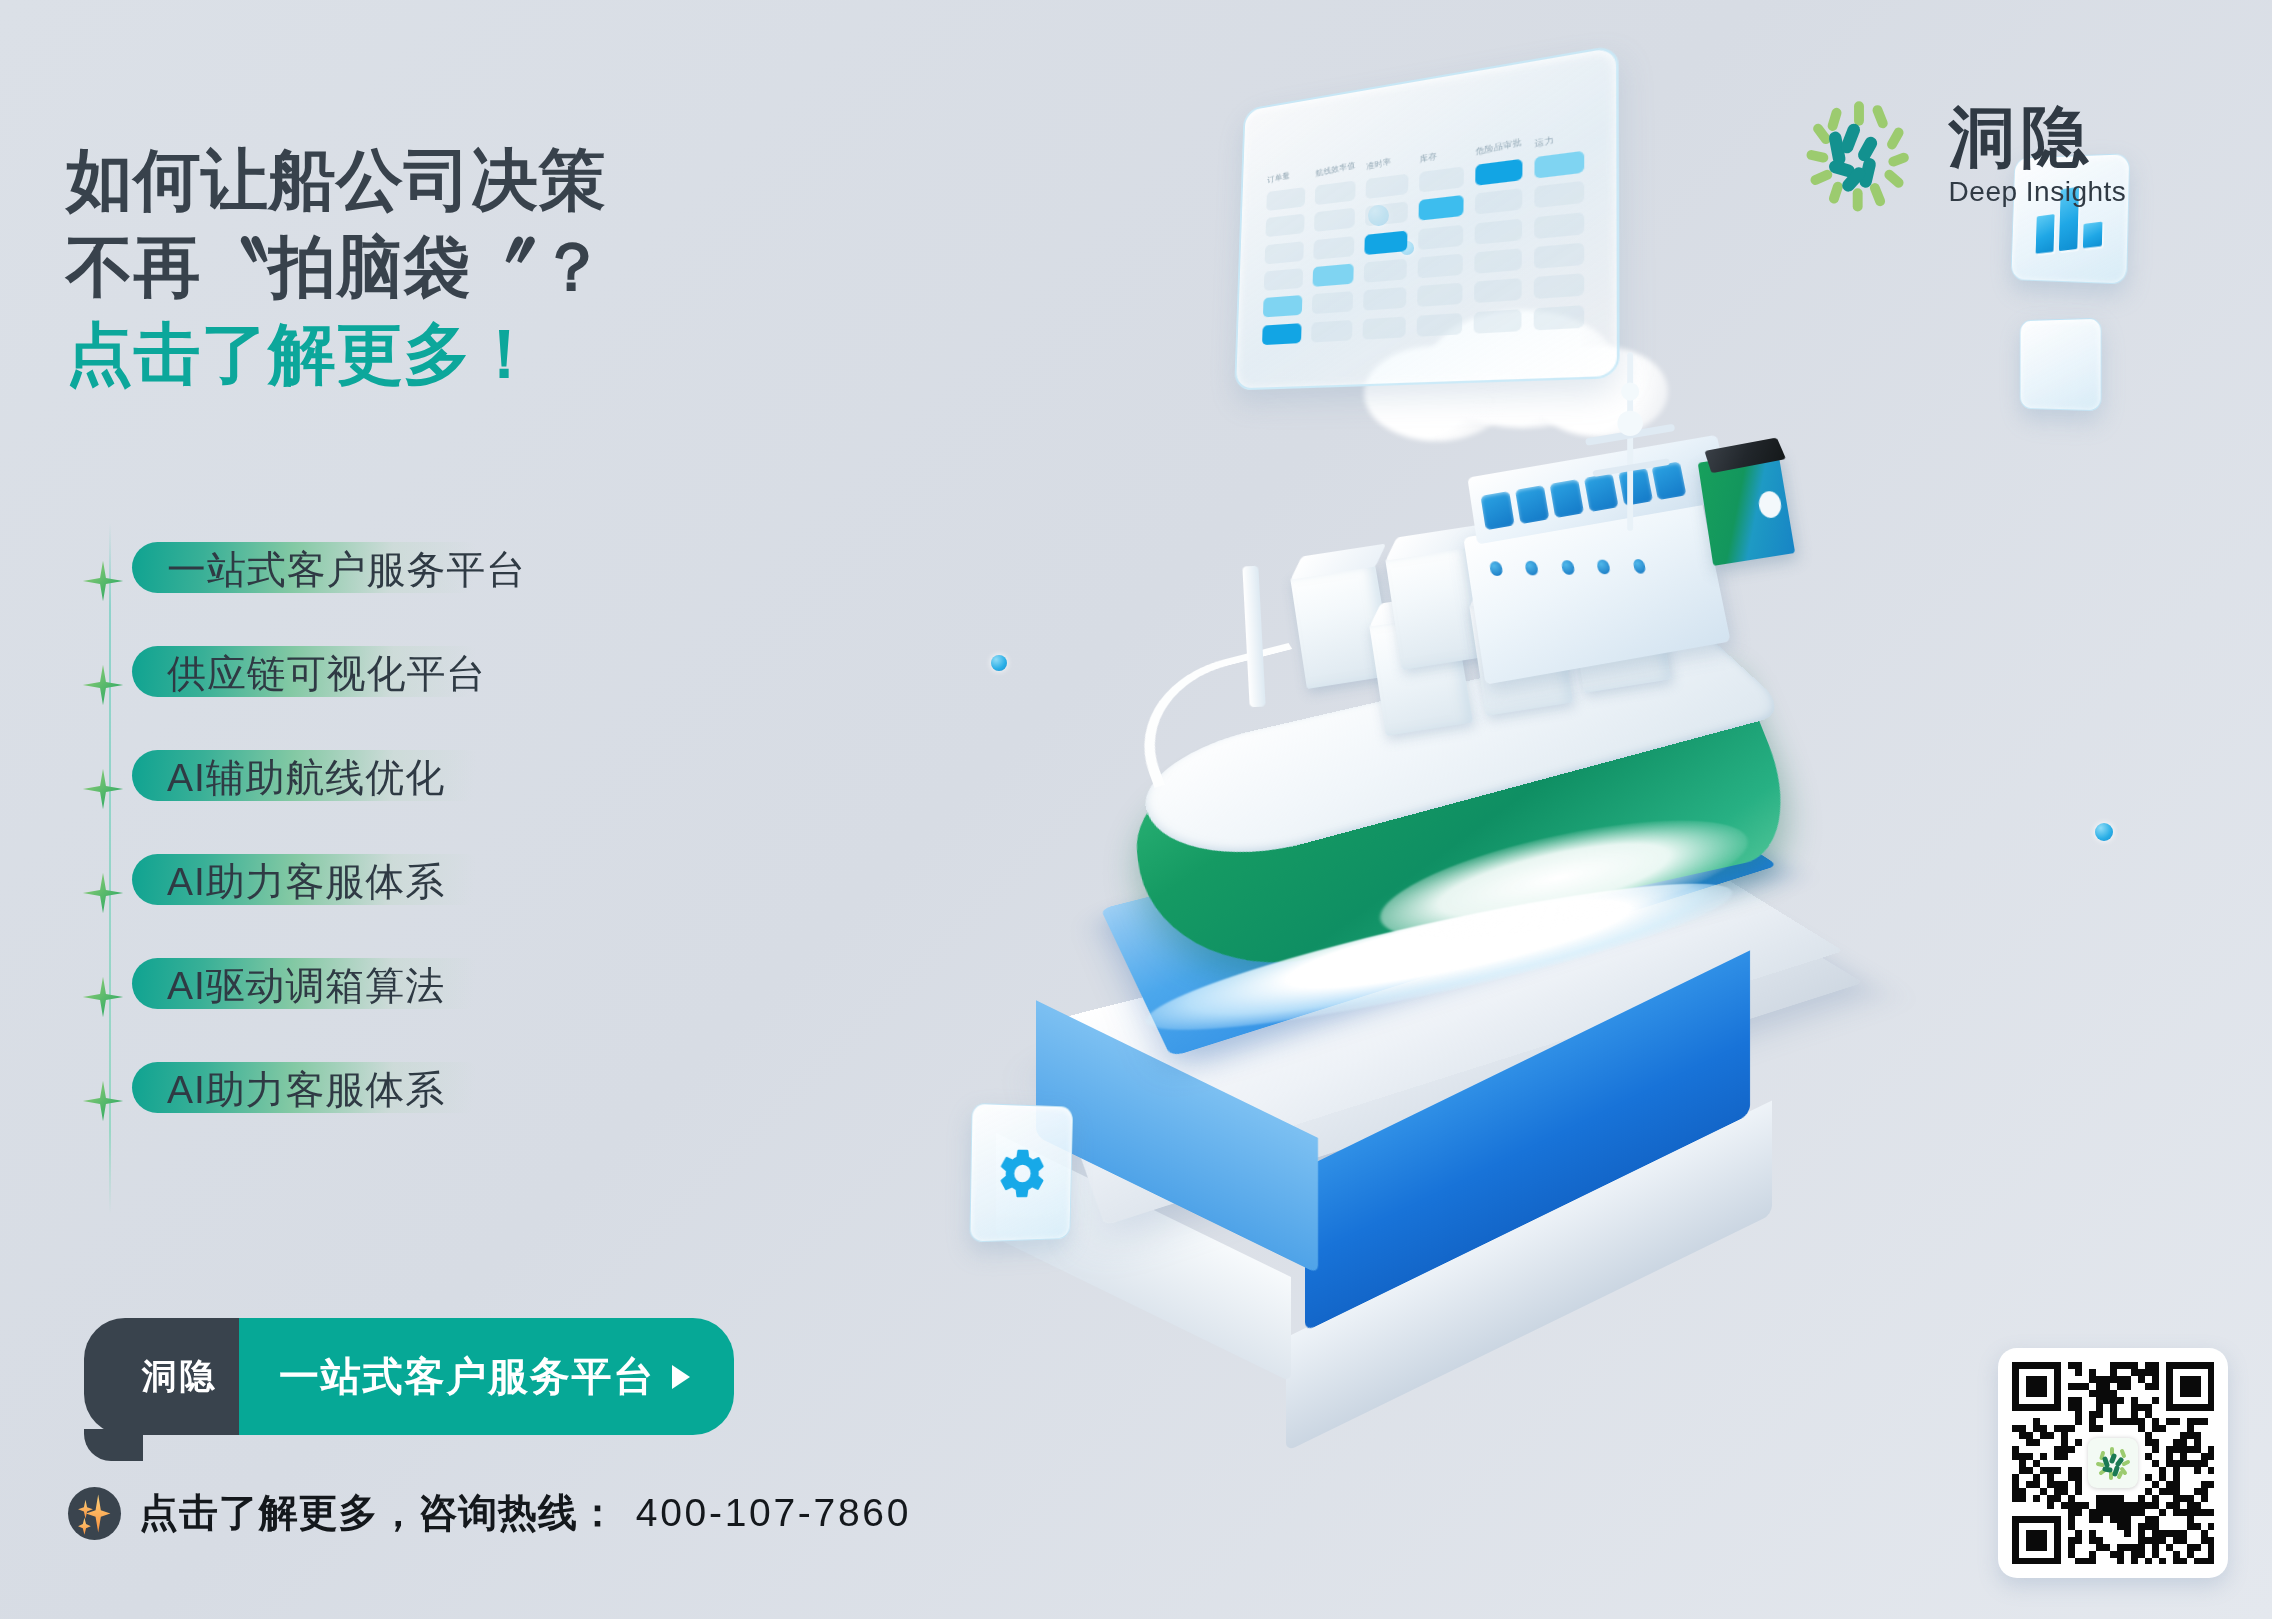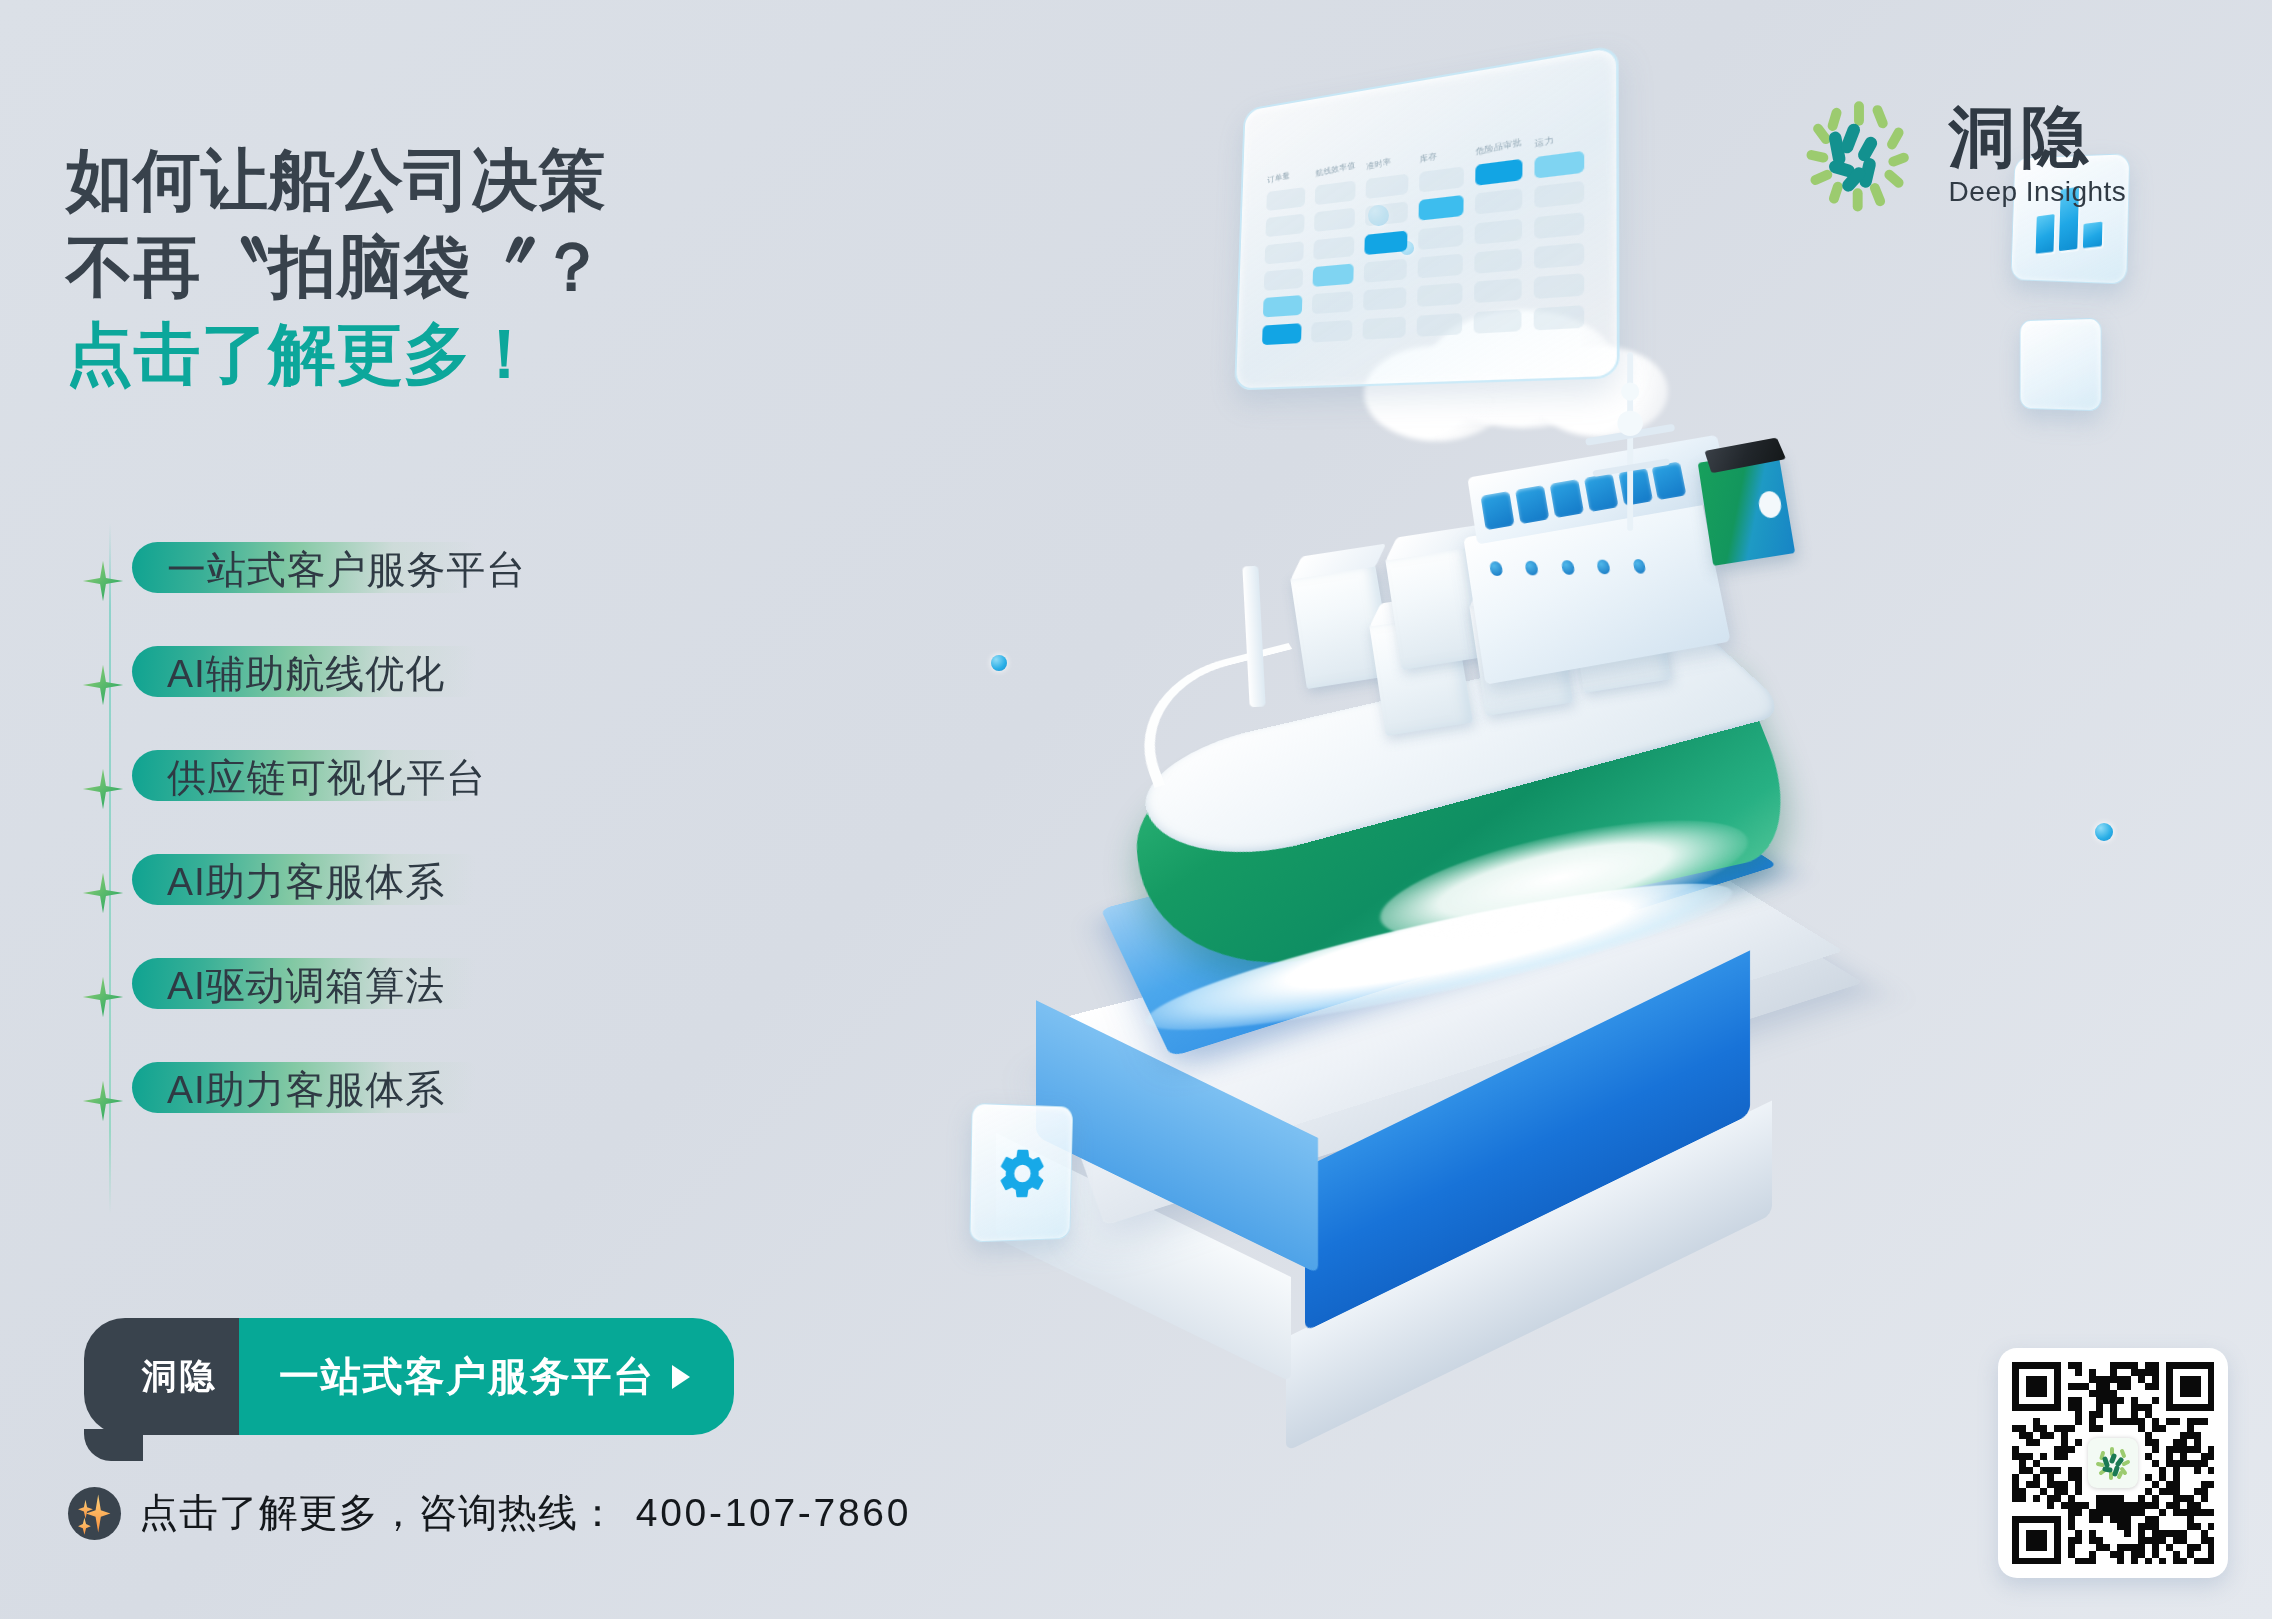--- a/index.html
+++ b/index.html
@@ -241,21 +241,21 @@
     display: flex; align-items: center; padding-left: 40px; gap: 16.4px;
   }
   .cta-body span.label { color:#ffffff; font-size: 40px; font-weight: 700; letter-spacing: 1.8px; }
   .cta-arrow { width: 0; height: 0; border-left: 18px solid #ffffff;
                border-top: 12.7px solid transparent; border-bottom: 12.7px solid transparent; }
 
   
   .contact { position: absolute; left: 68px; top: 1486px; display: flex; align-items: center; gap: 18px; }
   .spark-badge { width: 53px; height: 53px; border-radius: 50%; background: #3a444e;
                  position: relative; flex: 0 0 auto; }
-  .contact-text { font-size: 39px; font-weight: 400; color: #14181c; letter-spacing: 0.9px; white-space: nowrap; }
+  .contact-text { font-size: 39px; font-weight: 700; color: #14181c; letter-spacing: 0.9px; white-space: nowrap; }
   .contact-phone { font-size: 39px; font-weight: 500; color: #14181c; letter-spacing: 2.7px; white-space: nowrap; }
 
   
   .logo { position: absolute; left: 1793px; top: 89px; display: flex; align-items: center; gap: 23.6px; }
   .logo-mark { width: 132px; height: 132px; position: relative; flex: 0 0 auto; }
   .logo-text { display: flex; flex-direction: column; }
   .logo-cn { font-size: 67px; font-weight: 600; color: #303a44; letter-spacing: 5.5px; line-height: 1.05; }
   .logo-en { font-size: 28px; font-weight: 500; color: #303a44; letter-spacing: 0.5px; margin-top: 2.7px; }
 
   
@@ -436,29 +436,29 @@
       </svg>
       <div class="pill"></div>
       <div class="pill-text">一站式客户服务平台</div>
     </div>
 
     <div class="bullet">
       <svg class="star" viewBox="0 0 100 100">
         <path d="M50 2 L57 43 L98 50 L57 57 L50 98 L43 57 L2 50 L43 43 Z" fill="url(#g0)"></path>
       </svg>
       <div class="pill"></div>
-      <div class="pill-text">AI辅助航线优化</div>
+      <div class="pill-text">供应链可视化平台</div>
     </div>
 
     <div class="bullet">
       <svg class="star" viewBox="0 0 100 100">
         <path d="M50 2 L57 43 L98 50 L57 57 L50 98 L43 57 L2 50 L43 43 Z" fill="url(#g0)"></path>
       </svg>
       <div class="pill"></div>
-      <div class="pill-text">供应链可视化平台</div>
+      <div class="pill-text">AI辅助航线优化</div>
     </div>
 
     <div class="bullet">
       <svg class="star" viewBox="0 0 100 100">
         <path d="M50 2 L57 43 L98 50 L57 57 L50 98 L43 57 L2 50 L43 43 Z" fill="url(#g0)"></path>
       </svg>
       <div class="pill"></div>
       <div class="pill-text">AI助力客服体系</div>
     </div>
 

